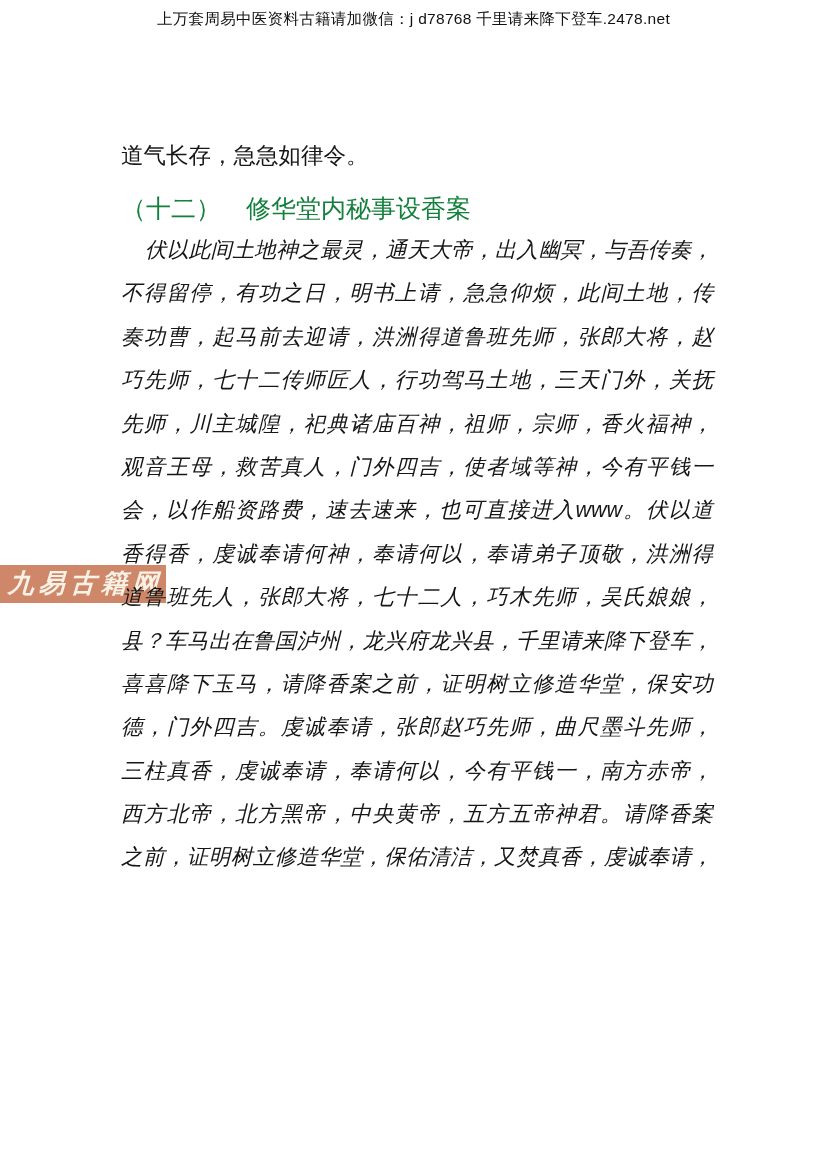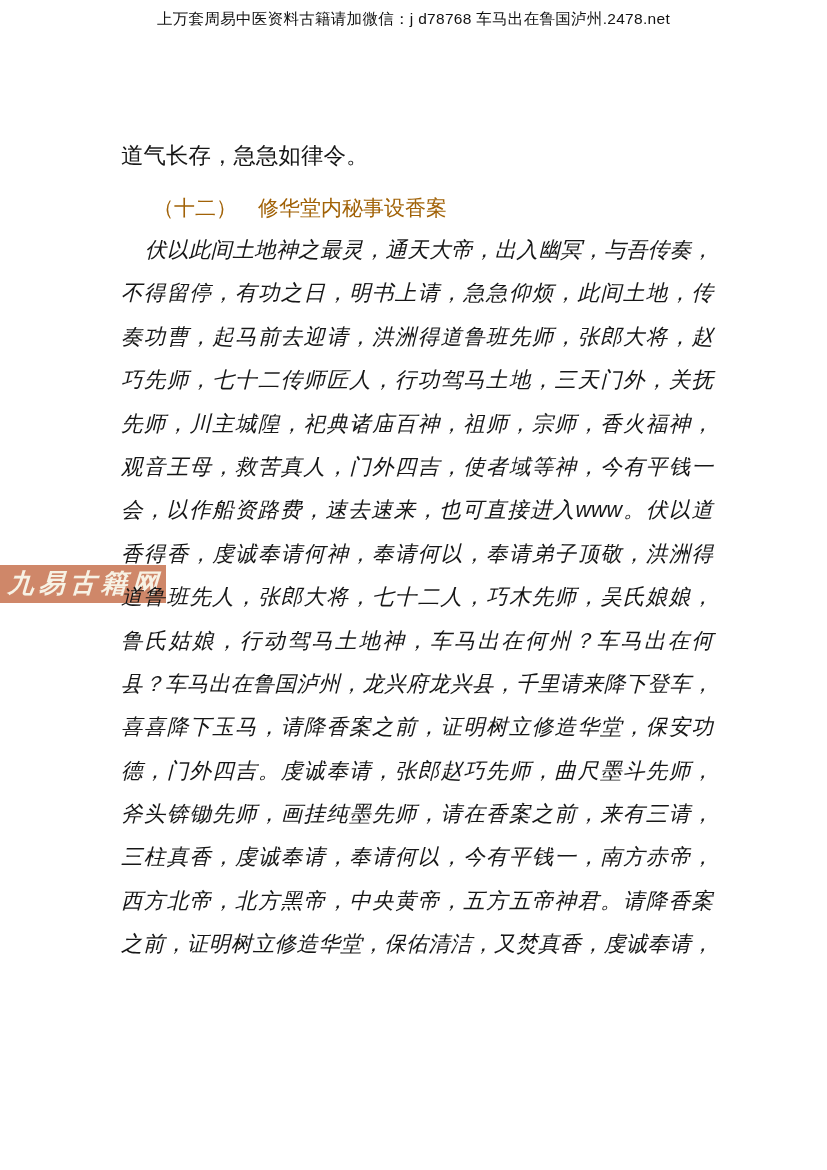--- a/index.html
+++ b/index.html
@@ -51,24 +51,23 @@
     font-size: 22.5px;
     line-height: 32px;
     color: #161616;
     margin-top: 36px;
   }
   .section-heading {
     position: absolute;
     top: 192px;
     left: 0;
     width: 592px;
-    font-size: 21px;
+    font-size: 25px;
     line-height: 32px;
-    color: #a16207;
-    margin-left: 32px;
+    color: #15803d;
   }
   .para {
     position: absolute;
     top: 229px;
     left: 0;
     width: 592px;
     font-style: italic;
   }
   .pline {
     height: 43.4px;
@@ -105,21 +104,21 @@
     color: #f7f2e5;
     transform: skewX(-3deg);
     white-space: nowrap;
   }
 </style>
 </head>
 <body>
 
 <div class="page">
 
-  <div class="header-banner">上万套周易中医资料古籍请加微信：j d78768 车马出在鲁国泸州.2478.net</div>
+  <div class="header-banner">上万套周易中医资料古籍请加微信：j d78768 千里请来降下登车.2478.net</div>
 
   <div class="watermark">
     <span class="watermark-text">九易古籍网</span>
   </div>
 
   <div class="doc">
 
     <div class="closing-line">道气长存，急急如律令。</div>
 
     <div class="section-heading">（十二）　修华堂内秘事设香案</div>
@@ -127,25 +126,23 @@
     <div class="para">
       <div class="pline indent">伏以此间土地神之最灵，通天大帝，出入幽冥，与吾传奏，</div>
       <div class="pline">不得留停，有功之日，明书上请，急急仰烦，此间土地，传</div>
       <div class="pline">奏功曹，起马前去迎请，洪洲得道鲁班先师，张郎大将，赵</div>
       <div class="pline">巧先师，七十二传师匠人，行功驾马土地，三天门外，关抚</div>
       <div class="pline">先师，川主城隍，祀典诸庙百神，祖师，宗师，香火福神，</div>
       <div class="pline">观音王母，救苦真人，门外四吉，使者域等神，今有平钱一</div>
       <div class="pline">会，以作船资路费，速去速来，也可直接进入www。伏以道</div>
       <div class="pline">香得香，虔诚奉请何神，奉请何以，奉请弟子顶敬，洪洲得</div>
       <div class="pline">道鲁班先人，张郎大将，七十二人，巧木先师，吴氏娘娘，</div>
-      <div class="pline">鲁氏姑娘，行动驾马土地神，车马出在何州？车马出在何</div>
       <div class="pline">县？车马出在鲁国泸州，龙兴府龙兴县，千里请来降下登车，</div>
       <div class="pline">喜喜降下玉马，请降香案之前，证明树立修造华堂，保安功</div>
       <div class="pline">德，门外四吉。虔诚奉请，张郎赵巧先师，曲尺墨斗先师，</div>
-      <div class="pline">斧头锛锄先师，画挂纯墨先师，请在香案之前，来有三请，</div>
       <div class="pline">三柱真香，虔诚奉请，奉请何以，今有平钱一，南方赤帝，</div>
       <div class="pline">西方北帝，北方黑帝，中央黄帝，五方五帝神君。请降香案</div>
       <div class="pline">之前，证明树立修造华堂，保佑清洁，又焚真香，虔诚奉请，</div>
     </div>
 
   </div>
 
 </div>
 
 </body></html>

